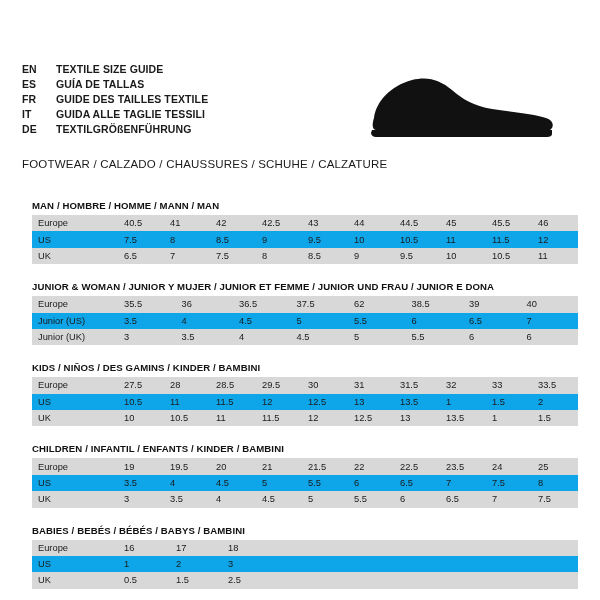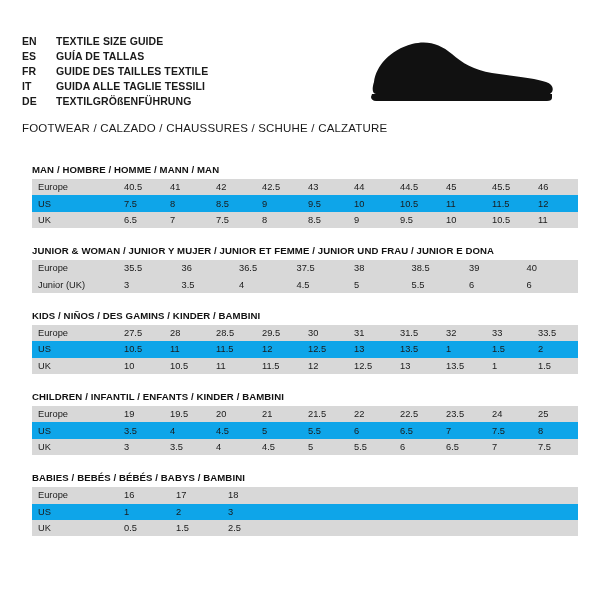--- a/index.html
+++ b/index.html
@@ -17,22 +17,23 @@
   .page {
     position: relative;
     width: 600px;
     height: 600px;
     box-sizing: border-box;
     padding: 18px 22px 0 22px;
   }
   
   .header {
     display: flex;
-    align-items: flex-end;
+    align-items: center;
     justify-content: space-between;
+    margin-top: 36px;
   }
   .lang-table {
     border-collapse: collapse;
     font-size: 10.5px;
     font-weight: bold;
     letter-spacing: 0.1px;
   }
   .lang-table td {
     padding: 1.5px 0;
     vertical-align: top;
@@ -190,24 +191,35 @@
           <col style="width:86px">
           <col span="8">
         </colgroup>
       <tbody>
         <tr class="shaded">
           <td class="label">Europe</td>
           <td>35.5</td>
           <td>36</td>
           <td>36.5</td>
           <td>37.5</td>
-          <td>38</td>
+          <td>62</td>
           <td>38.5</td>
           <td>39</td>
           <td>40</td>
+        </tr>
+        <tr class="plain">
+          <td class="label">Junior (US)</td>
+          <td>3.5</td>
+          <td>4</td>
+          <td>4.5</td>
+          <td>5</td>
+          <td>5.5</td>
+          <td>6</td>
+          <td>6.5</td>
+          <td>7</td>
         </tr>
         <tr class="shaded">
           <td class="label">Junior (UK)</td>
           <td>3</td>
           <td>3.5</td>
           <td>4</td>
           <td>4.5</td>
           <td>5</td>
           <td>5.5</td>
           <td>6</td>

